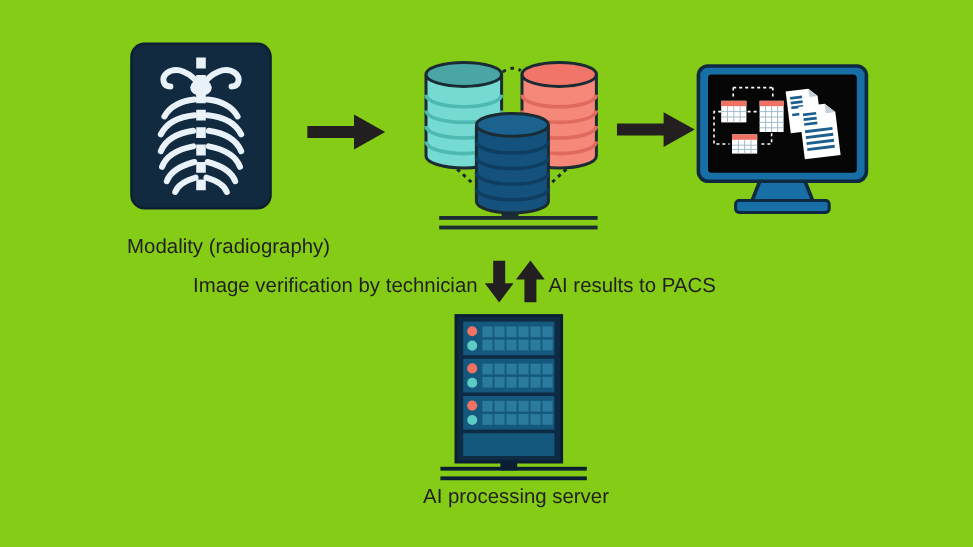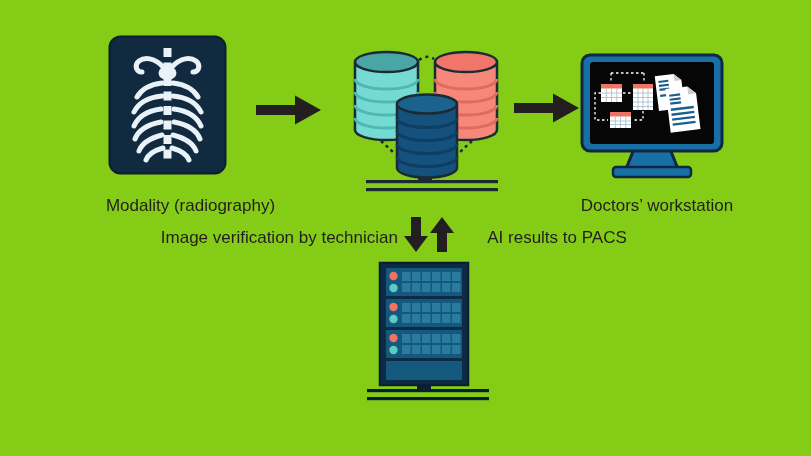--- a/index.html
+++ b/index.html
@@ -1,19 +1,19 @@
 <!DOCTYPE html>
 <html><head>
 <meta charset="utf-8">
 <style>
   html,body{margin:0;padding:0;background:#ffffff;}
   .canvas{position:relative;width:811px;height:456px;background:#84cc16;overflow:hidden;
           font-family:"Liberation Sans",sans-serif;}
   .abs{position:absolute;}
-  .lbl{position:absolute;font-size:17px;line-height:20px;color:#231f20;text-align:center;}
+  .lbl{position:absolute;font-size:17px;line-height:20px;color:#231f20;}
   .center{text-align:center;}
   .rightalign{text-align:right;}
 </style>
 </head>
 <body>
 
 <div class="canvas">
 
   <svg class="abs" style="left:108px;top:35px" width="119" height="140" viewBox="0 0 119 140">
     <rect x="1.5" y="1.5" width="116" height="137" rx="11" fill="#112a40" stroke="#0b1f31" stroke-width="2"></rect>
@@ -164,21 +164,20 @@
         <rect x="92" y="42" width="11" height="2.2"></rect>
           <rect x="92" y="46" width="11" height="2.2"></rect>
         <rect x="92" y="50" width="11" height="2.2"></rect>
         <rect x="92" y="56" width="23" height="2.4"></rect>
           <rect x="92" y="61" width="23" height="2.4"></rect>
         <rect x="92" y="66" width="23" height="2.4"></rect>
           <rect x="92" y="71" width="23" height="2.4"></rect>
       </g>
     </g>
   </svg>
-  <div class="lbl center" style="left:557px;top:196px;width:200px">Doctors’ workstation</div>
 
   <div class="lbl rightalign" style="left:150px;top:228px;width:248px">Image verification by technician</div>
   <svg class="abs" style="left:404px;top:217px" width="24" height="35" viewBox="0 0 24 35">
     <polygon points="7,0 17,0 17,19 24,19 12,35 0,19 7,19" fill="#231f20"></polygon>
   </svg>
   <svg class="abs" style="left:430px;top:217px" width="24" height="35" viewBox="0 0 24 35">
     <polygon points="7,35 17,35 17,16 24,16 12,0 0,16 7,16" fill="#231f20"></polygon>
   </svg>
   <div class="lbl" style="left:457px;top:228px;width:200px">AI results to PACS</div>
 
@@ -244,14 +243,15 @@
         <rect x="40" y="87" width="8.5" height="9"></rect>
           <rect x="50" y="87" width="8.5" height="9"></rect>
         <rect x="60" y="87" width="8.5" height="9"></rect>
           <rect x="70" y="87" width="8.5" height="9"></rect>
         <rect x="80" y="87" width="8.5" height="9"></rect>
           <rect x="90" y="87" width="8.5" height="9"></rect>
       </g>
     </g>
     <rect x="24" y="103" width="76" height="19" fill="#14587e"></rect>
   </svg>
+  <div class="lbl center" style="left:330px;top:404px;width:200px">AI processing server</div>
 
 </div>
 
 </body></html>

